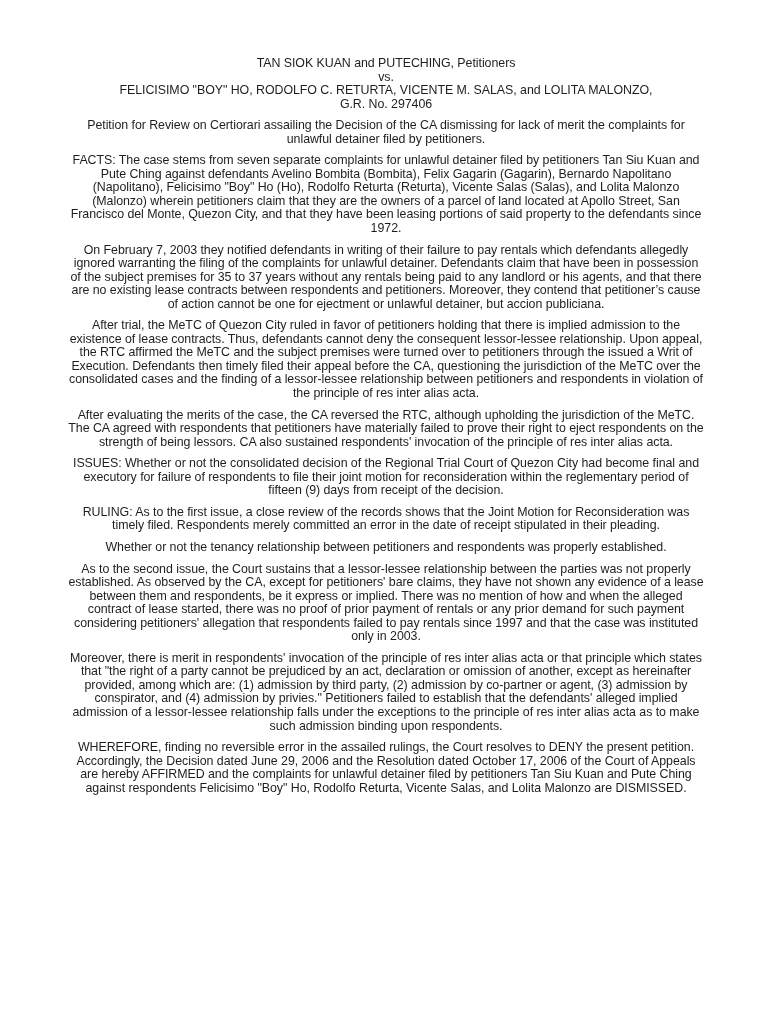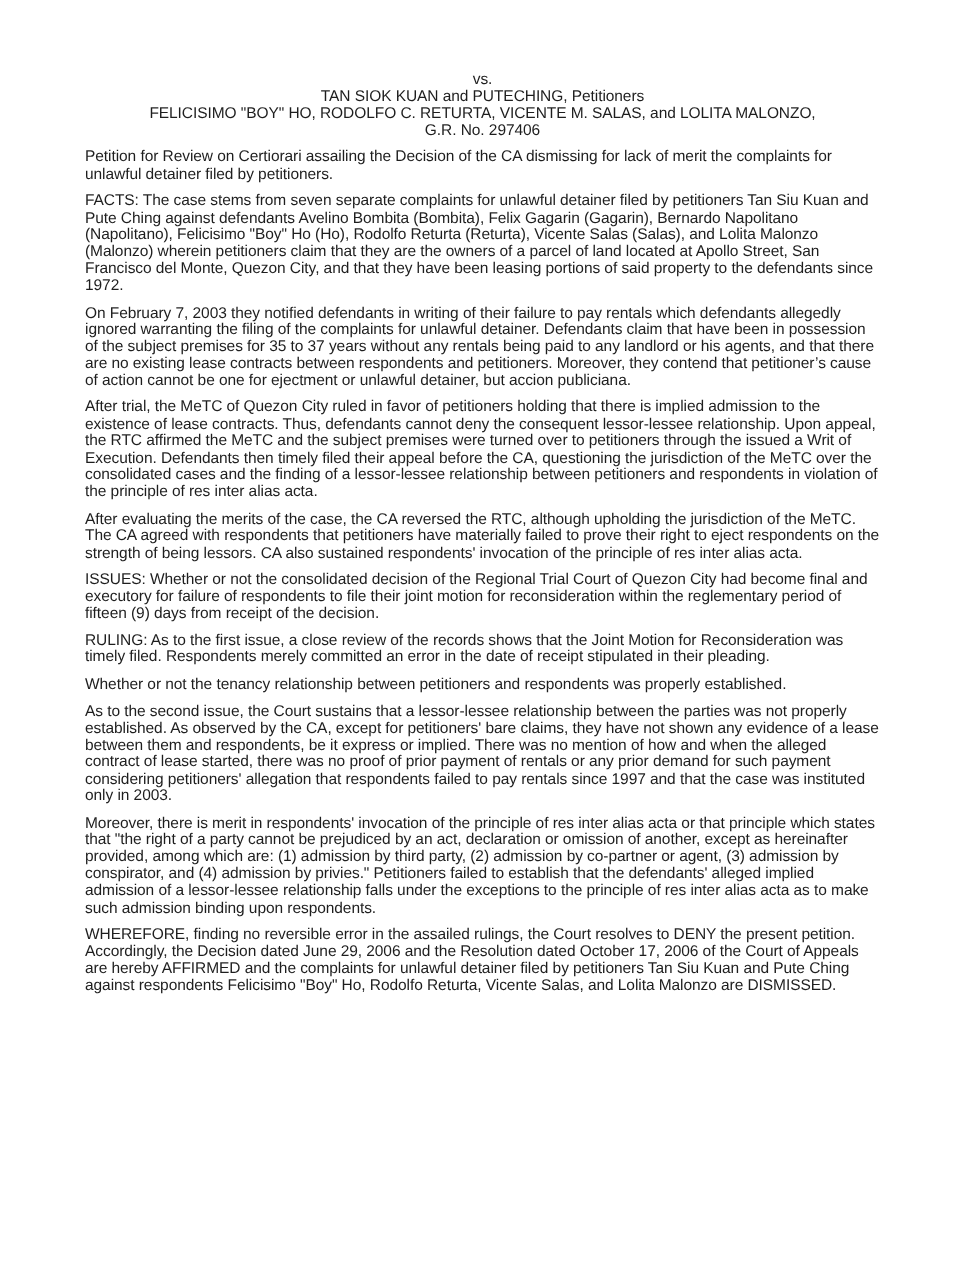--- a/index.html
+++ b/index.html
@@ -26,29 +26,30 @@
     }
     .header {
       text-align: center;
       margin: 0 0 8px 0;
     }
     .header div {
       display: block;
     }
     .para {
       margin: 0 0 8px 0;
+      text-align: center;
     }
   </style>
 </head>
 <body>
 
 <div class="page">
   <div class="header">
+    <div>TAN SIOK KUAN and PUTECHING, Petitioners</div>
     <div>vs.</div>
-    <div>TAN SIOK KUAN and PUTECHING, Petitioners</div>
     <div>FELICISIMO "BOY" HO, RODOLFO C. RETURTA, VICENTE M. SALAS, and LOLITA MALONZO,</div>
     <div>G.R. No. 297406</div>
   </div>
 
   <p class="para">Petition for Review on Certiorari assailing the Decision of the CA dismissing for lack of merit the complaints for unlawful detainer filed by petitioners.</p>
   <p class="para">FACTS: The case stems from seven separate complaints for unlawful detainer filed by petitioners Tan Siu Kuan and Pute Ching against defendants Avelino Bombita (Bombita), Felix Gagarin (Gagarin), Bernardo Napolitano (Napolitano), Felicisimo "Boy" Ho (Ho), Rodolfo Returta (Returta), Vicente Salas (Salas), and Lolita Malonzo (Malonzo) wherein petitioners claim that they are the owners of a parcel of land located at Apollo Street, San Francisco del Monte, Quezon City, and that they have been leasing portions of said property to the defendants since 1972.</p>
   <p class="para">On February 7, 2003 they notified defendants in writing of their failure to pay rentals which defendants allegedly ignored warranting the filing of the complaints for unlawful detainer. Defendants claim that have been in possession of the subject premises for 35 to 37 years without any rentals being paid to any landlord or his agents, and that there are no existing lease contracts between respondents and petitioners. Moreover, they contend that petitioner’s cause of action cannot be one for ejectment or unlawful detainer, but accion publiciana.</p>
   <p class="para">After trial, the MeTC of Quezon City ruled in favor of petitioners holding that there is implied admission to the existence of lease contracts. Thus, defendants cannot deny the consequent lessor-lessee relationship. Upon appeal, the RTC affirmed the MeTC and the subject premises were turned over to petitioners through the issued a Writ of Execution. Defendants then timely filed their appeal before the CA, questioning the jurisdiction of the MeTC over the consolidated cases and the finding of a lessor-lessee relationship between petitioners and respondents in violation of the principle of res inter alias acta.</p>
   <p class="para">After evaluating the merits of the case, the CA reversed the RTC, although upholding the jurisdiction of the MeTC. The CA agreed with respondents that petitioners have materially failed to prove their right to eject respondents on the strength of being lessors. CA also sustained respondents' invocation of the principle of res inter alias acta.</p>
   <p class="para">ISSUES: Whether or not the consolidated decision of the Regional Trial Court of Quezon City had become final and executory for failure of respondents to file their joint motion for reconsideration within the reglementary period of fifteen (9) days from receipt of the decision.</p>

